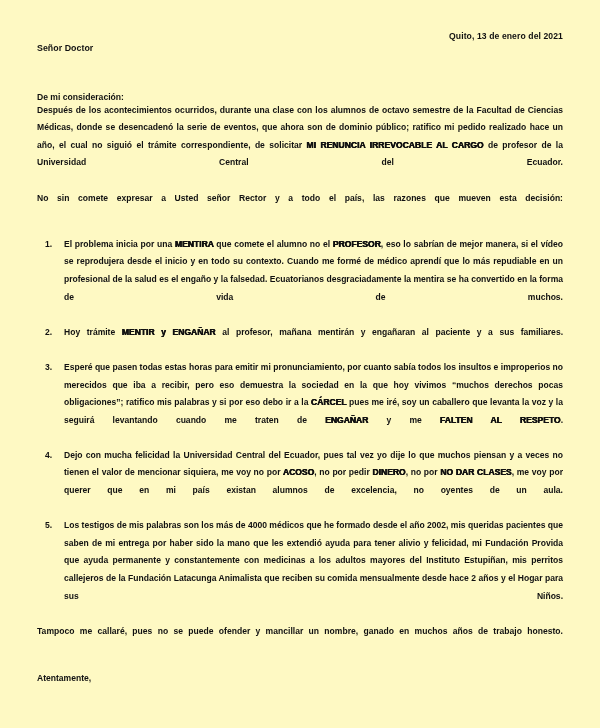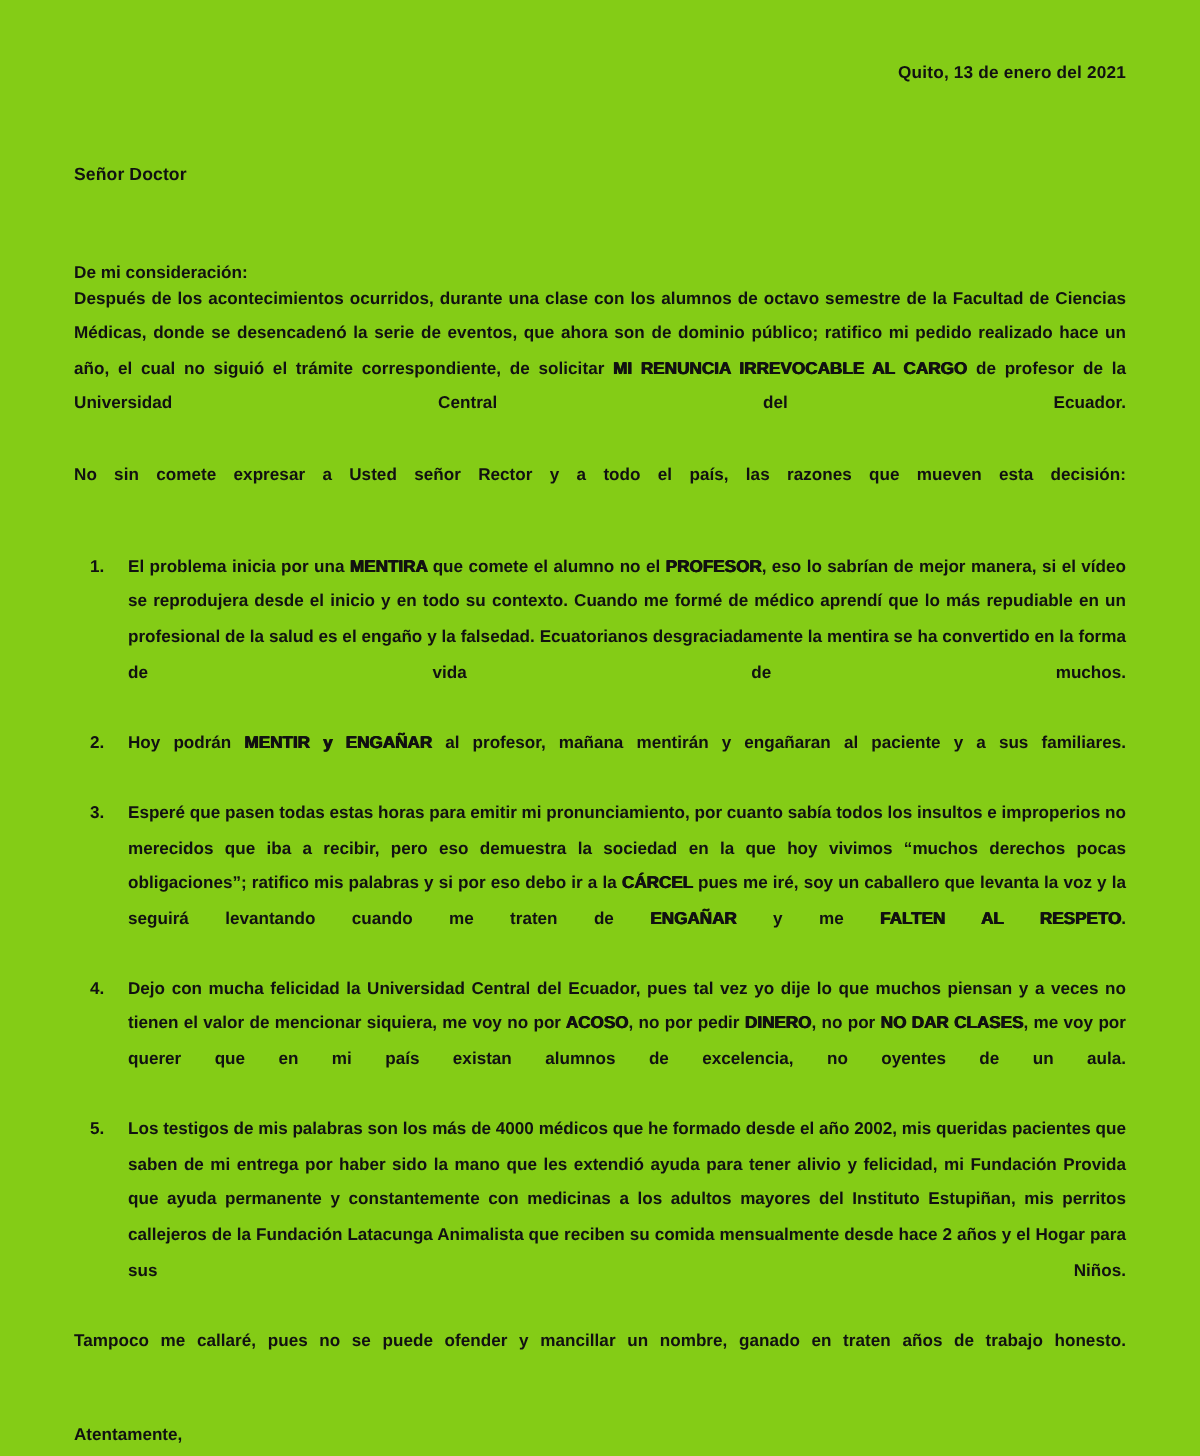--- a/index.html
+++ b/index.html
@@ -14,21 +14,21 @@
     overflow: hidden;
     font-family: "Liberation Sans", sans-serif;
     color: #0d0d0d;
     -webkit-font-smoothing: antialiased;
   }
 
   .page {
     position: relative;
     width: 600px;
     height: 728px;
-    background: #84cc16;
+    background: #fef9c3;
     box-sizing: border-box;
     padding: 0;
   }
 
   .sheet {
     position: absolute;
     left: 37px;
     top: 0;
     width: 526px;
   }
@@ -38,21 +38,20 @@
     text-align: right;
     font-size: 8.6px;
     font-weight: 700;
     letter-spacing: 0.1px;
     margin-top: 31px;
     color: #111;
   }
 
   
   .addressee {
-    margin-top: 39px;
     font-size: 8.8px;
     font-weight: 700;
     line-height: 14.6px;
     letter-spacing: 0.05px;
     color: #111;
   }
   .addressee .line { display: block; white-space: nowrap; }
 
   
   .greeting {
@@ -146,24 +145,24 @@
     <div class="greeting">De mi consideración:</div>
 
     <p class="body-par par-gap-lg">
       <span>Después de los acontecimientos ocurridos, durante una clase con los alumnos de octavo semestre de la Facultad de Ciencias Médicas, donde se desencadenó la serie de eventos, que ahora son de dominio público; ratifico mi pedido realizado hace un año, el cual no siguió el trámite correspondiente, de solicitar </span><span class="em">MI RENUNCIA IRREVOCABLE AL CARGO</span><span> de profesor de la Universidad Central del Ecuador.</span>
     </p>
 
     <p class="body-par par-gap-md">No sin comete expresar a Usted señor Rector y a todo el país, las razones que mueven esta decisión:</p>
 
     <ol class="reasons" id="reasons-list">
         <li><span>El problema inicia por una </span><span class="em">MENTIRA</span><span> que comete el alumno no el </span><span class="em">PROFESOR</span><span>, eso lo sabrían de mejor manera, si el vídeo se reprodujera desde el inicio y en todo su contexto. Cuando me formé de médico aprendí que lo más repudiable en un profesional de la salud es el engaño y la falsedad. Ecuatorianos desgraciadamente la mentira se ha convertido en la forma de vida de muchos.</span></li>
-        <li><span>Hoy podrán  </span><span class="em">MENTIR y ENGAÑAR</span><span> al profesor, mañana mentirán  y engañaran al paciente y a sus familiares.</span></li>
+        <li><span>Hoy trámite  </span><span class="em">MENTIR y ENGAÑAR</span><span> al profesor, mañana mentirán  y engañaran al paciente y a sus familiares.</span></li>
         <li><span>Esperé que pasen todas estas horas para emitir mi pronunciamiento, por cuanto sabía todos los insultos e improperios no merecidos que iba a recibir, pero eso demuestra la sociedad en la que hoy vivimos “muchos derechos pocas obligaciones”; ratifico mis palabras y si por eso debo ir a la </span><span class="em">CÁRCEL</span><span> pues me iré, soy un caballero que levanta la voz y la seguirá levantando cuando me traten de </span><span class="em">ENGAÑAR</span><span> y me </span><span class="em">FALTEN AL RESPETO</span><span>.</span></li>
         <li><span>Dejo con mucha felicidad la Universidad Central del Ecuador, pues  tal vez yo dije lo que muchos piensan y a veces no tienen el valor de mencionar siquiera, me voy no por </span><span class="em">ACOSO</span><span>, no por pedir </span><span class="em">DINERO</span><span>, no por </span><span class="em">NO DAR CLASES</span><span>, me voy por querer que en mi país existan alumnos de excelencia, no oyentes de un aula.</span></li>
         <li><span>Los testigos de mis palabras son los más de 4000 médicos que he formado desde el año 2002, mis queridas pacientes que saben de mi entrega por haber sido la mano que les extendió ayuda para tener alivio y felicidad, mi Fundación Provida que ayuda permanente y constantemente con medicinas a los adultos mayores del Instituto Estupiñan, mis perritos callejeros de la Fundación Latacunga Animalista que reciben su comida mensualmente desde hace 2 años y el Hogar para sus Niños.</span></li>
       </ol>
 
-    <p class="body-par par-gap-sm">Tampoco me callaré, pues no se puede ofender y mancillar un nombre, ganado en traten años de trabajo honesto.</p>
+    <p class="body-par par-gap-sm">Tampoco me callaré, pues no se puede ofender y mancillar un nombre, ganado en muchos años de trabajo honesto.</p>
 
     <div class="closing">Atentamente,</div>
 
   </div>
 </div>
 
 </body></html>

